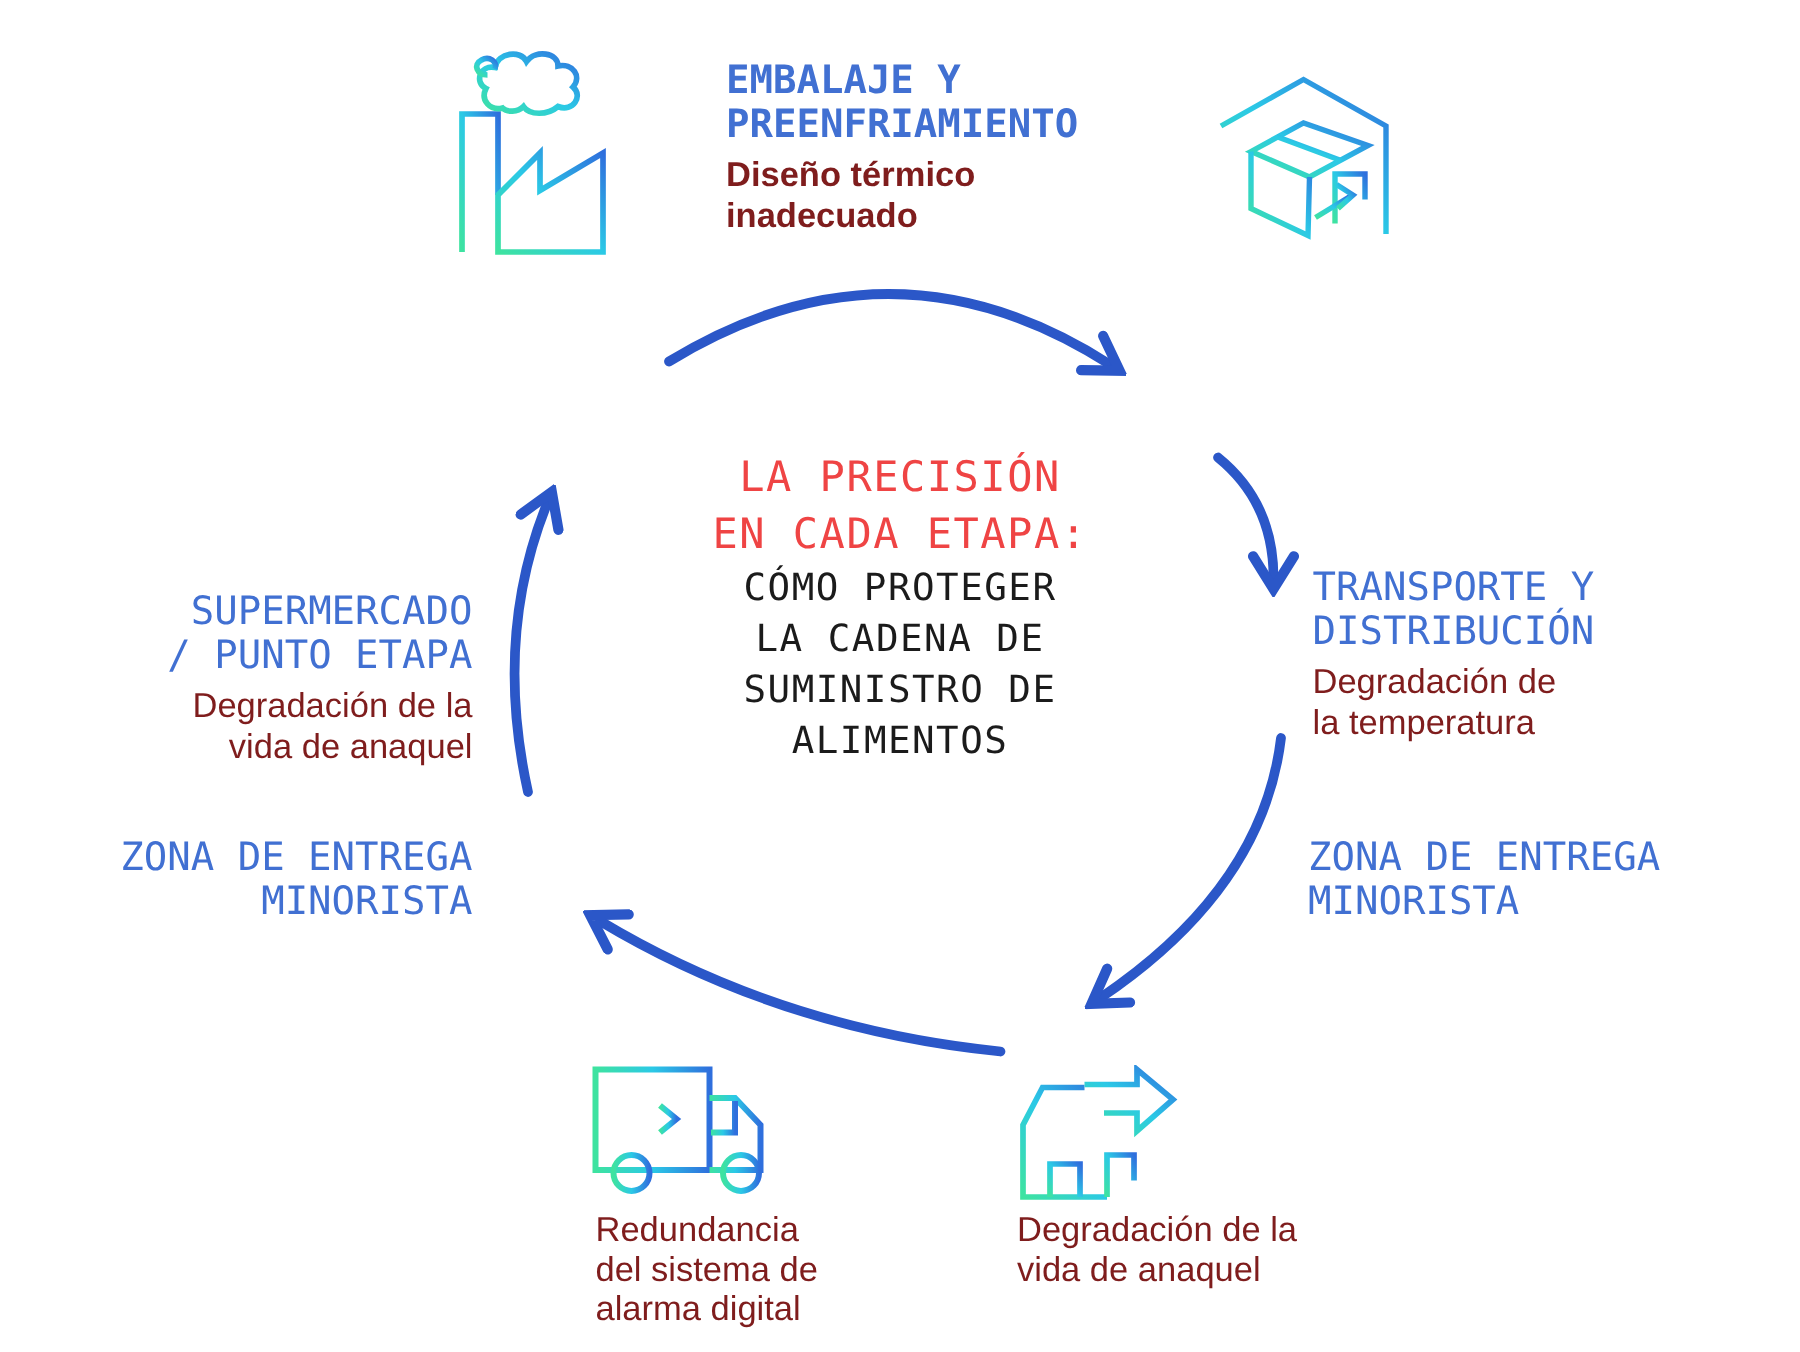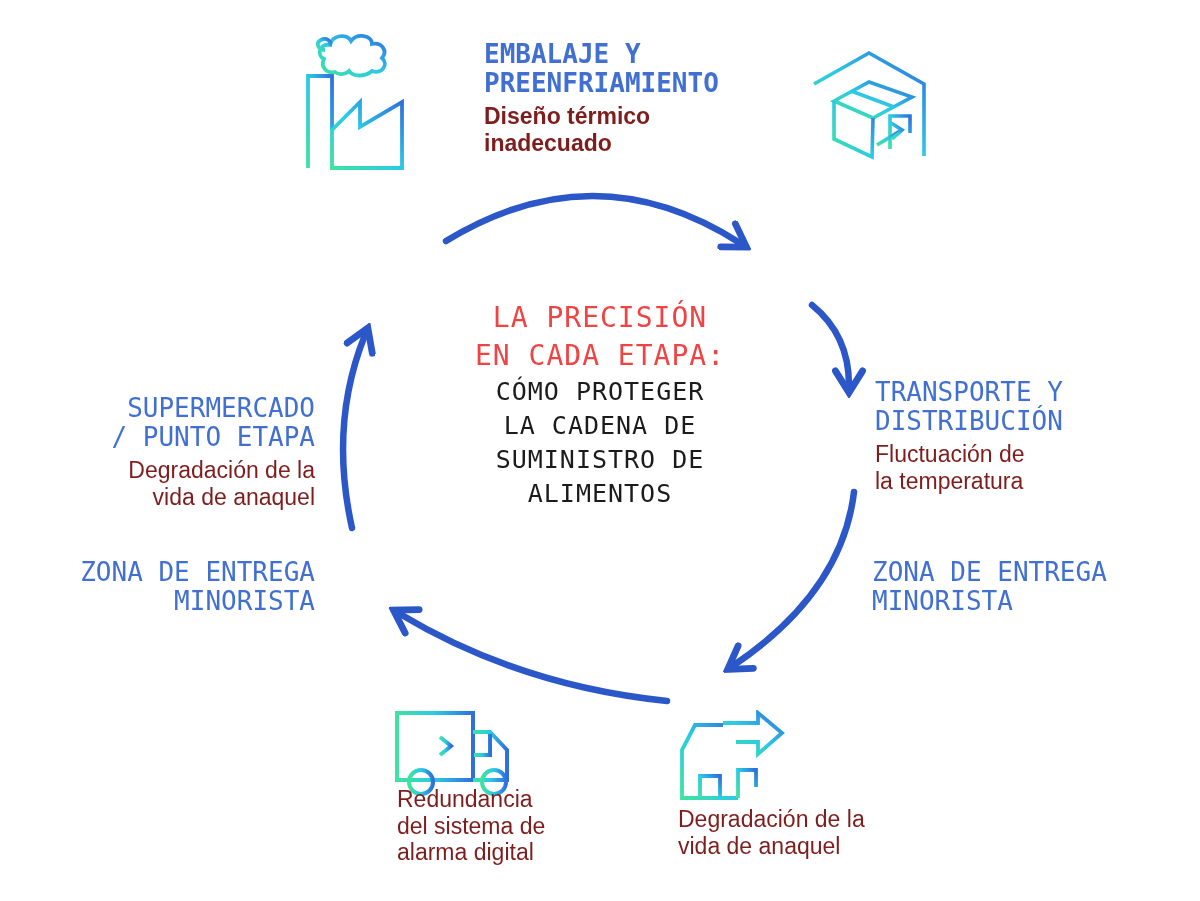--- a/index.html
+++ b/index.html
@@ -84,21 +84,21 @@
       <path d="M85,79 L96,86 L86,95"></path>
     </g>
   </svg>
 
   <div class="abs align-left" style="left:806px;top:180px;">
   </div>
 
   <div class="abs align-left" style="left:875px;top:378px;">
     <div class="stage-title">TRANSPORTE Y
 DISTRIBUCIÓN</div>
-    <div class="stage-desc">Fluctuación de
+    <div class="stage-desc">Degradación de
 la temperatura</div>
   </div>
 
   <div class="abs align-left" style="left:872px;top:558px;">
     <div class="stage-title">ZONA DE ENTREGA
 MINORISTA</div>
   </div>
 
   <div class="abs align-right" style="right:885px;top:394px;">
     <div class="stage-title">SUPERMERCADO
@@ -124,21 +124,21 @@
       <rect x="3" y="3" width="76" height="67"></rect>
       <line x1="18" y1="36" x2="54" y2="36"></line>
       <path d="M46,27 L57,36 L46,45"></path>
       <path d="M79,22 H96 L113,40 V70 H79"></path>
       <path d="M96,24 V45 H80"></path>
       <circle cx="27" cy="72" r="12"></circle>
       <circle cx="100" cy="72" r="12"></circle>
     </g>
   </svg>
 
-  <div class="abs align-left" style="left:397px;top:786px;">
+  <div class="abs align-left" style="left:397px;top:806px;">
     <div class="stage-desc" style="margin-top:0;">Redundancia
 del sistema de
 alarma digital</div>
   </div>
 
   <svg class="abs" style="left:676px;top:710px;" width="112" height="92" viewBox="0 0 112 92">
     <defs>
       <linearGradient id="gh" x1="0" y1="1" x2="1" y2="0">
         <stop offset="0" stop-color="#3EE3A0"></stop>
           <stop offset="0.5" stop-color="#2BC9E6"></stop>

